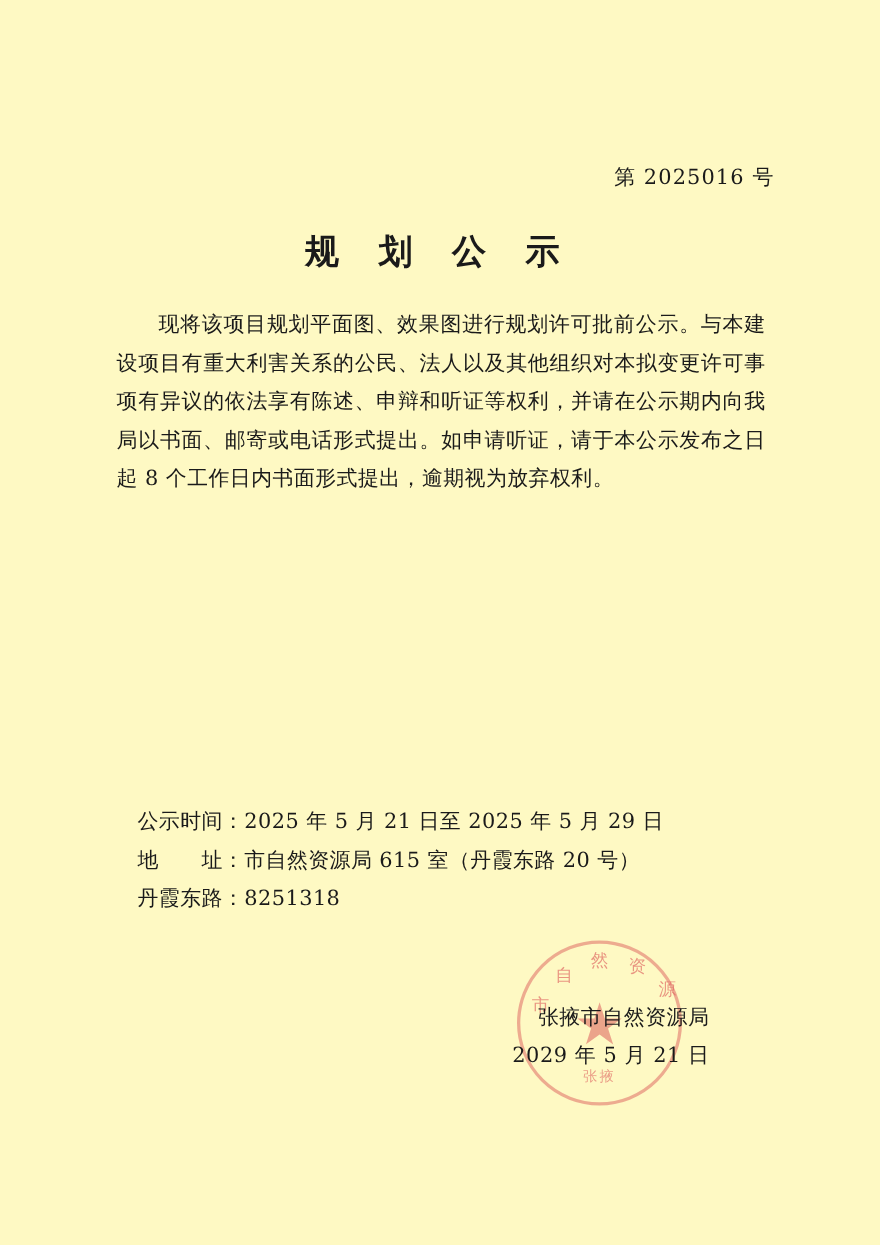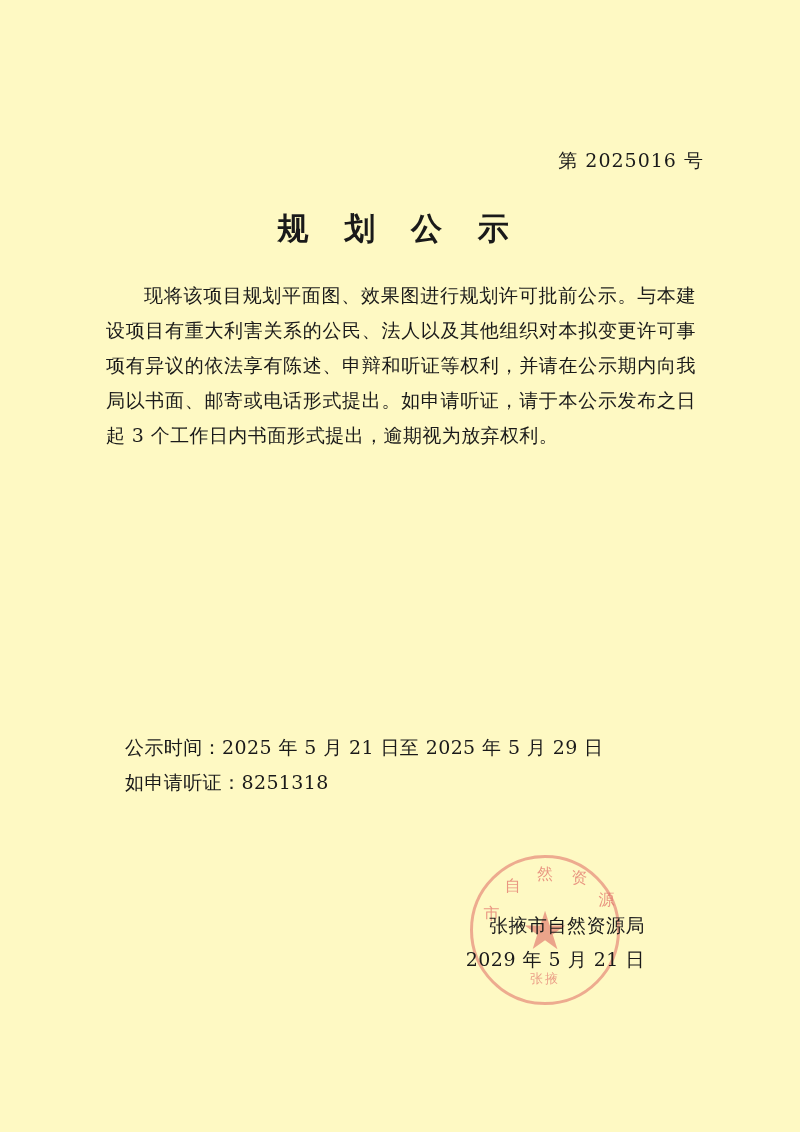--- a/index.html
+++ b/index.html
@@ -132,29 +132,32 @@
 </head>
 <body>
 
 <div class="page">
 
   <div class="doc-number">第 2025016 号</div>
 
   <div class="doc-title">规 划 公 示</div>
 
   <div class="body-block">
-    <p class="para">现将该项目规划平面图、效果图进行规划许可批前公示。与本建设项目有重大利害关系的公民、法人以及其他组织对本拟变更许可事项有异议的依法享有陈述、申辩和听证等权利，并请在公示期内向我局以书面、邮寄或电话形式提出。如申请听证，请于本公示发布之日起 3 个工作日内书面形式提出，逾期视为放弃权利。</p>
+    <p class="para">现将该项目规划平面图、效果图进行规划许可批前公示。与本建设项目有重大利害关系的公民、法人以及其他组织对本拟变更许可事项有异议的依法享有陈述、申辩和听证等权利，并请在公示期内向我局以书面、邮寄或电话形式提出。如申请听证，请于本公示发布之日起 8 个工作日内书面形式提出，逾期视为放弃权利。</p>
   </div>
 
   <div class="info-list">
     <div class="info-row">
       <span class="info-label">公示时间：</span><span class="info-value">2025 年 5 月 21 日至 2025 年 5 月 29 日</span>
     </div>
     <div class="info-row">
-      <span class="info-label">如申请听证：</span><span class="info-value">8251318</span>
+      <span class="info-label">地　　址：</span><span class="info-value">市自然资源局 615 室（丹霞东路 20 号）</span>
+    </div>
+    <div class="info-row">
+      <span class="info-label">丹霞东路：</span><span class="info-value">8251318</span>
     </div>
   </div>
 
   <div class="seal">
     <div class="seal-text">
       <span class="seal-char" style="transform: rotate(-60deg) translate(-50%,-50%) translateY(-56px) rotate(60deg);">市</span>
       <span class="seal-char" style="transform: rotate(-30deg) translate(-50%,-50%) translateY(-56px) rotate(30deg);">自</span>
       <span class="seal-char" style="transform: rotate(0deg) translate(-50%,-50%) translateY(-56px) rotate(0deg);">然</span>
       <span class="seal-char" style="transform: rotate(30deg) translate(-50%,-50%) translateY(-56px) rotate(-30deg);">资</span>
       <span class="seal-char" style="transform: rotate(60deg) translate(-50%,-50%) translateY(-56px) rotate(-60deg);">源</span>

